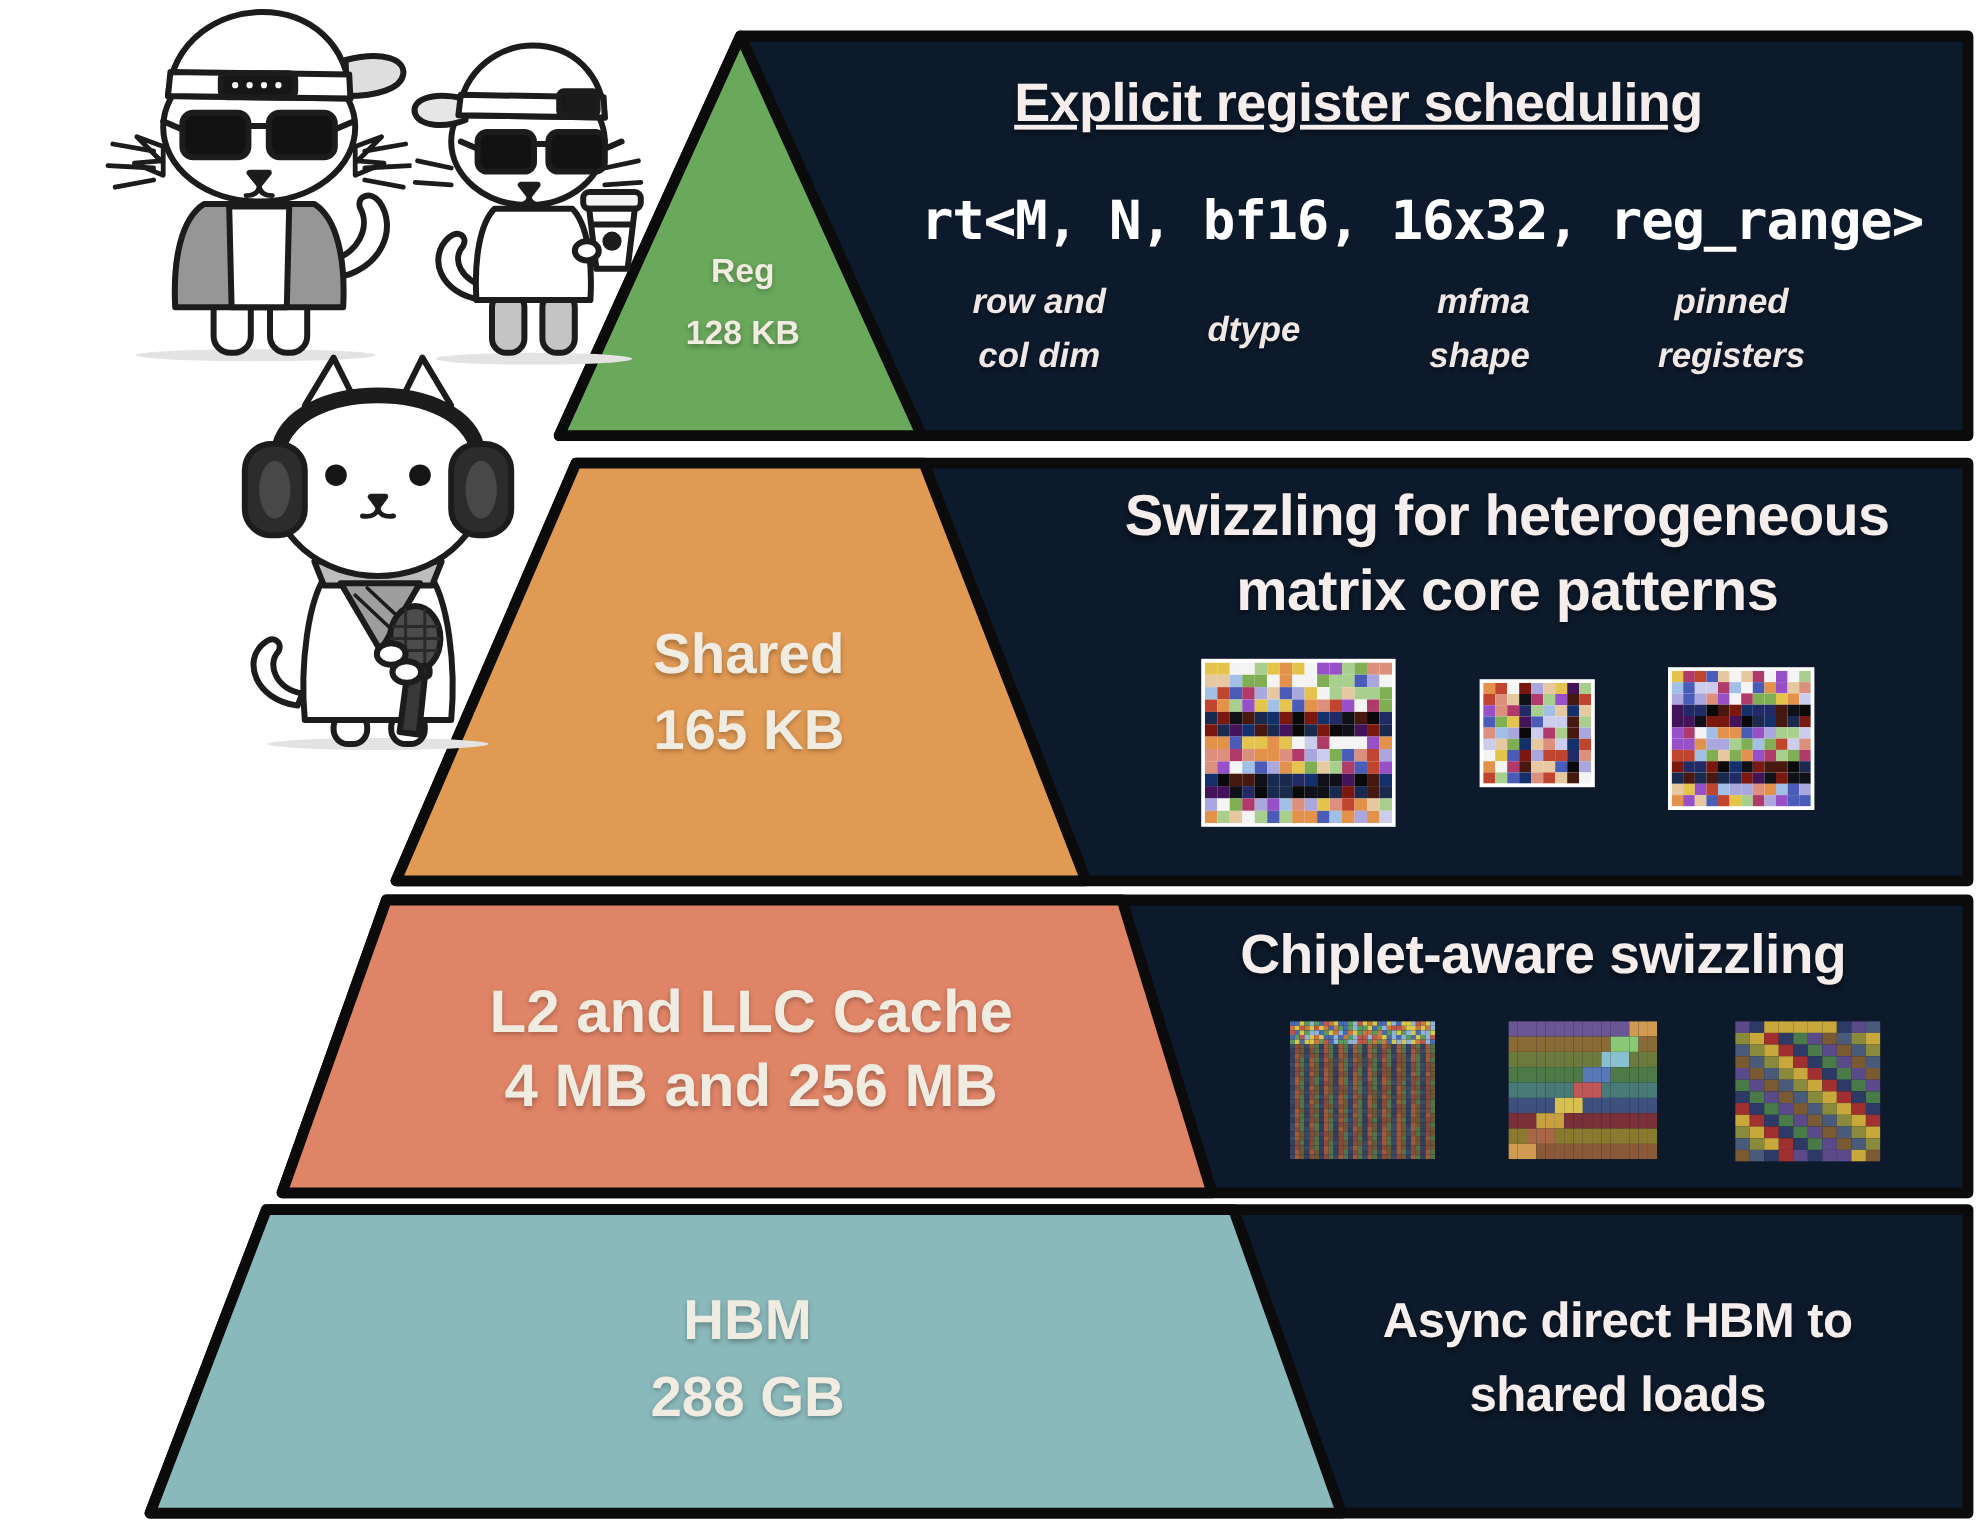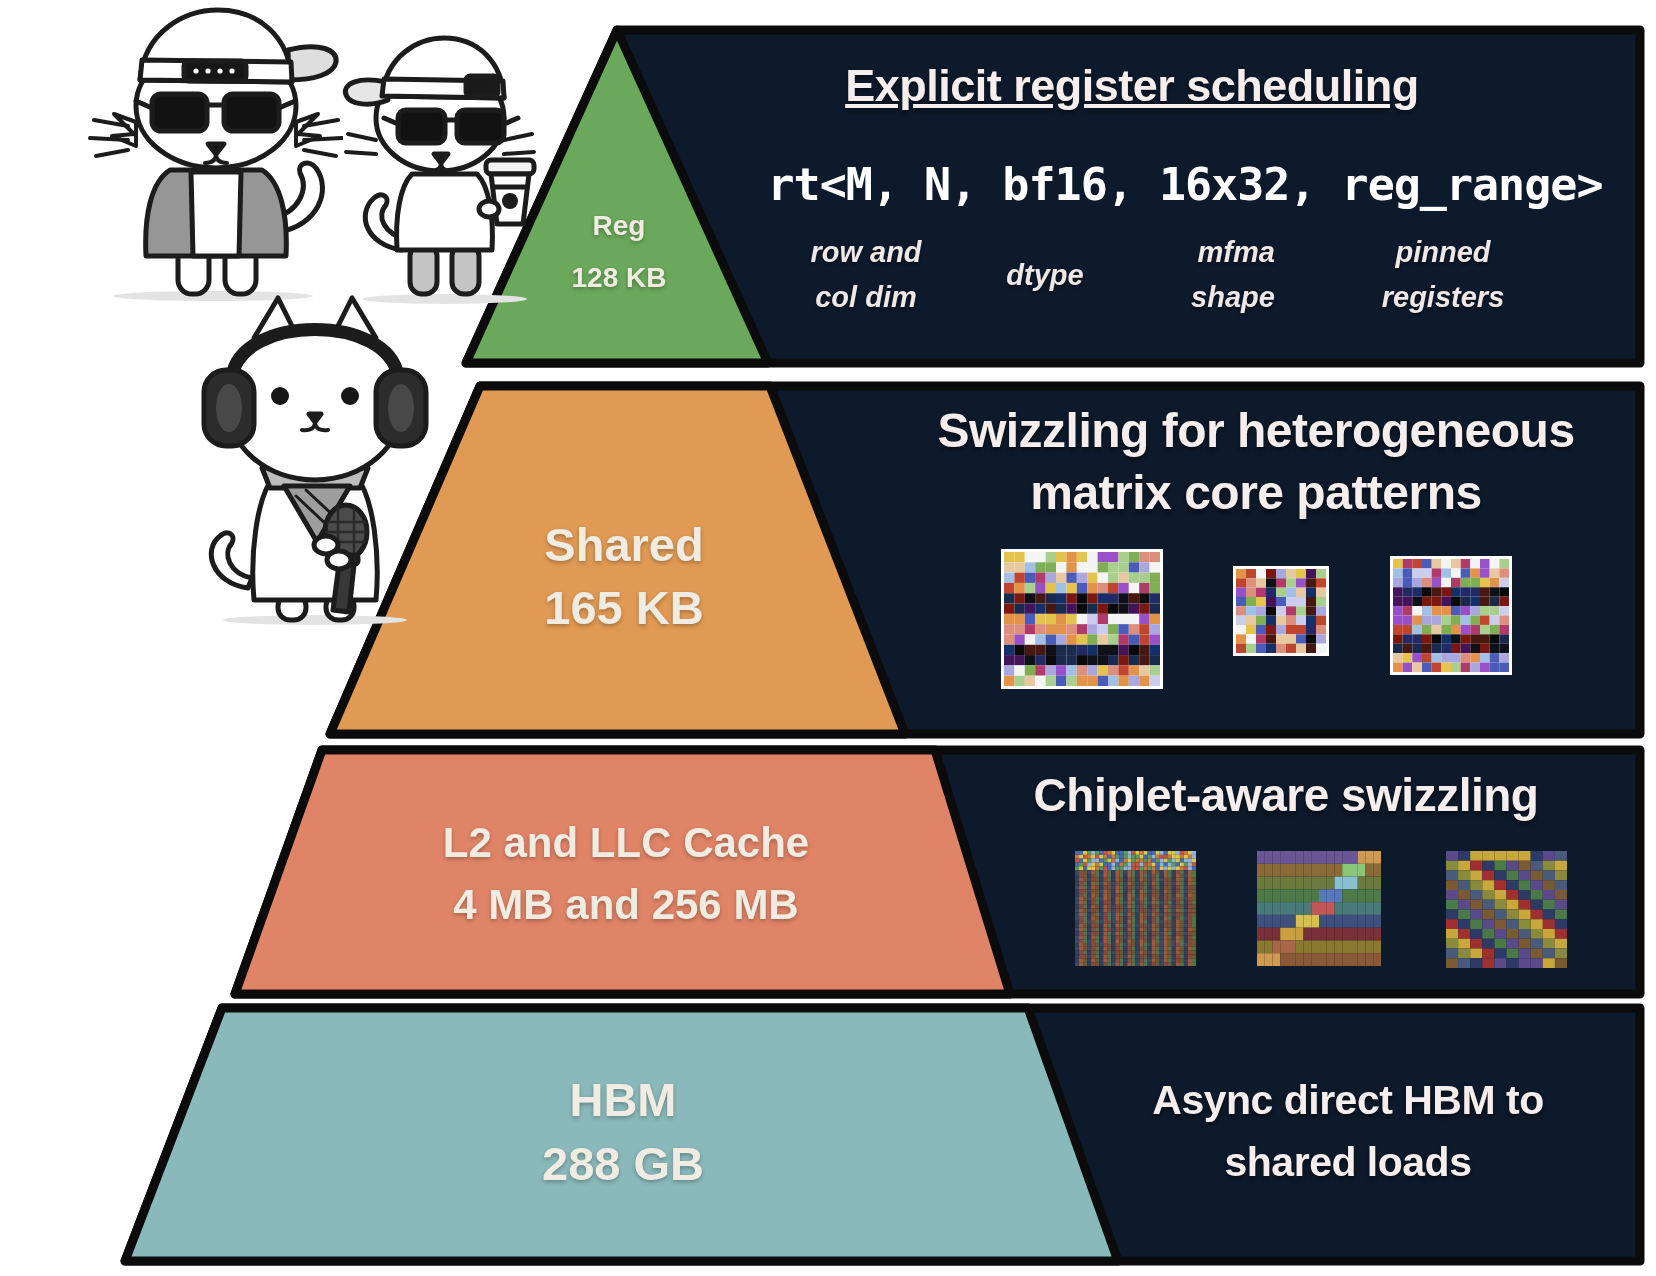--- a/index.html
+++ b/index.html
@@ -27,21 +27,21 @@
     color:#f0e8e6;font-style:italic;font-weight:700;font-size:29px;line-height:45px;
     text-align:center;white-space:nowrap;text-shadow:0 2px 3px rgba(0,0,0,.4);
   }
   .a1{left:866px;} .a2{left:1045px;} .a3{left:1233px;align-items:flex-end;} .a4{left:1443px;}
   .label{
     color:#f1ece2;font-weight:700;white-space:nowrap;
     text-shadow:0 2px 4px rgba(0,0,0,.28);
   }
   .lab1{left:619px;top:252px;font-size:28px;line-height:52px;}
   .lab2{left:624px;top:576px;font-size:47px;line-height:63px;}
-  .lab3{left:626px;top:874px;font-size:42px;line-height:62px;}
+  .lab3{left:626px;top:874px;font-size:50px;line-height:62px;}
   .lab4{left:623px;top:1132px;font-size:47px;line-height:64px;}
   .pat{position:absolute;box-sizing:border-box;}
   .pat svg{display:block;width:100%;height:100%;}
   .framed{background:#ffffff;padding:3px;}
   .p2a{left:1001px;top:549px;width:162px;height:140px;}
   .p2b{left:1233px;top:566px;width:96px;height:90px;}
   .p2c{left:1390px;top:556px;width:122px;height:119px;}
   .p3a{left:1075px;top:851px;width:121px;height:115px;}
   .p3b{left:1257px;top:851px;width:124px;height:115px;}
   .p3c{left:1446px;top:851px;width:121px;height:117px;}

